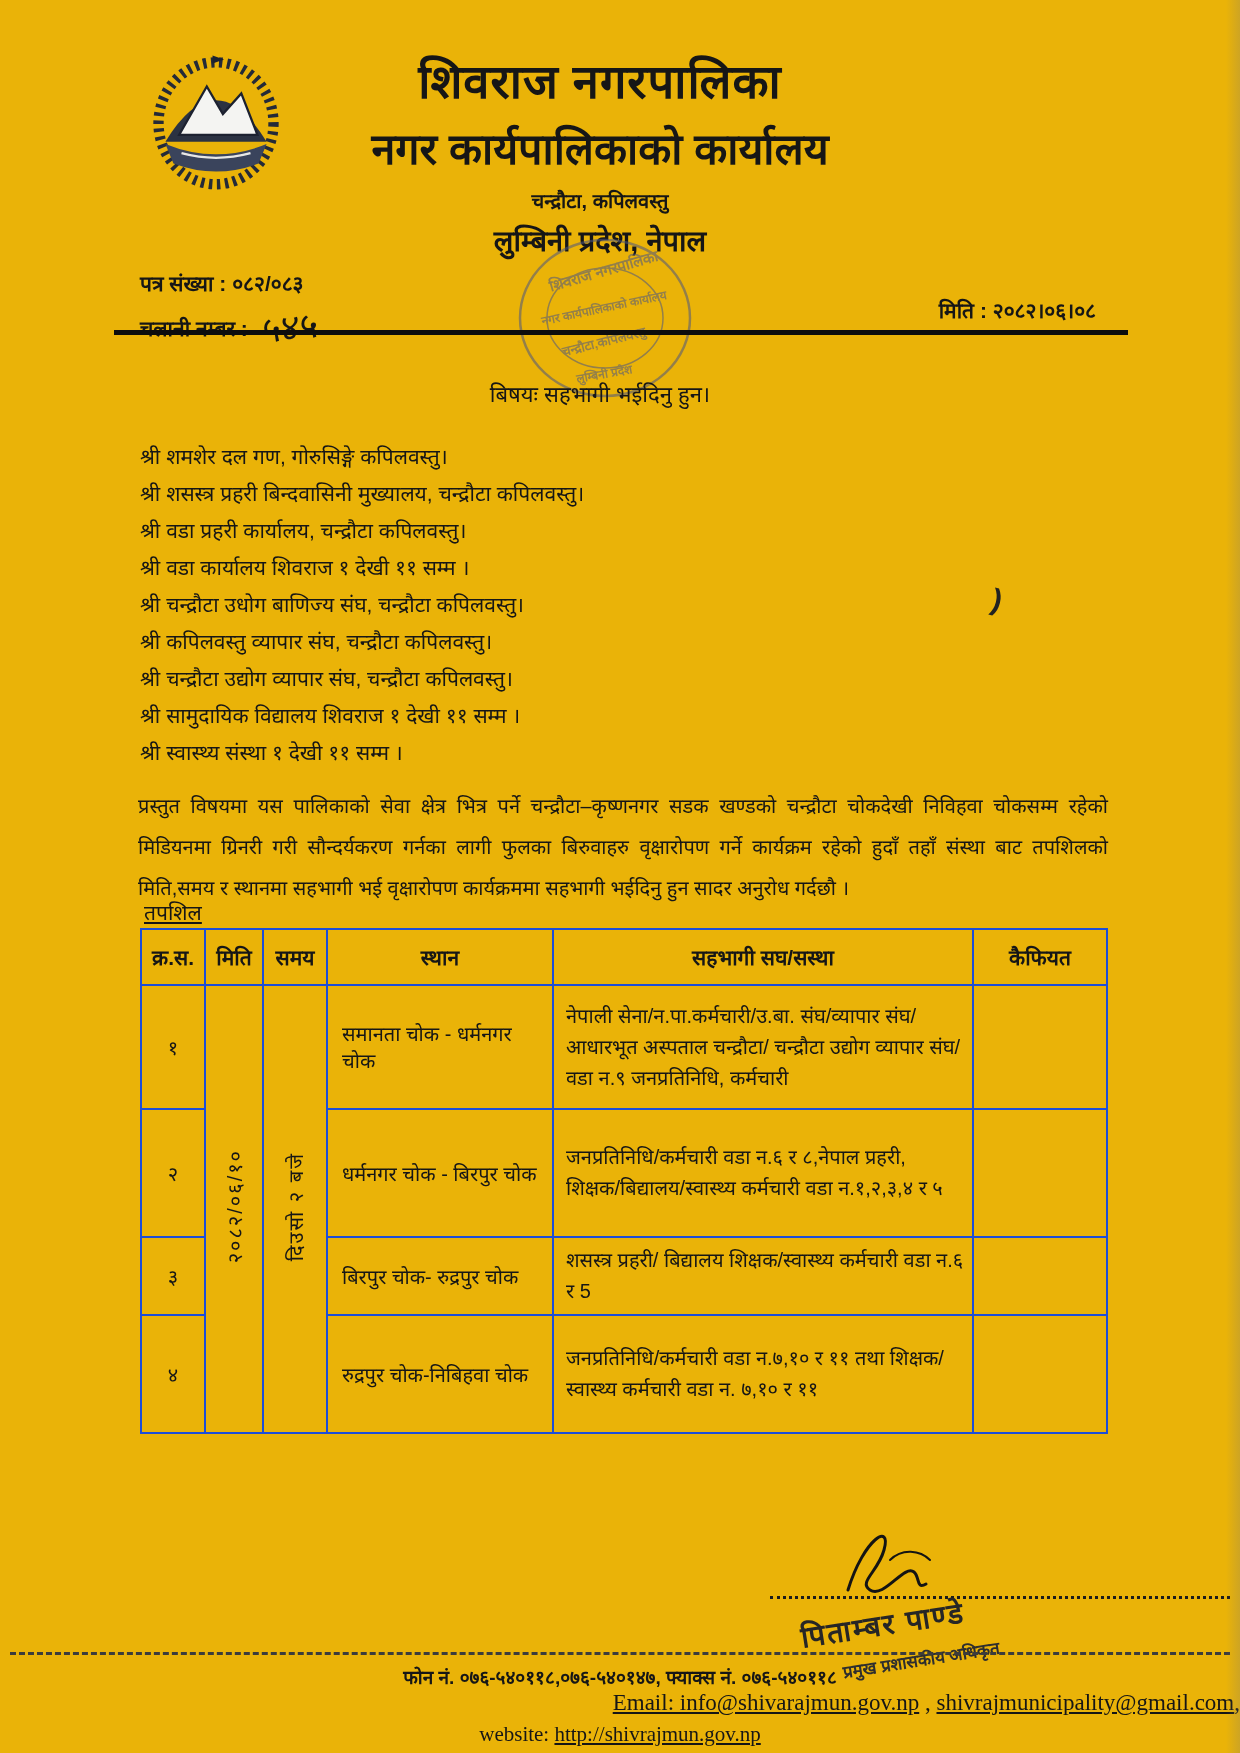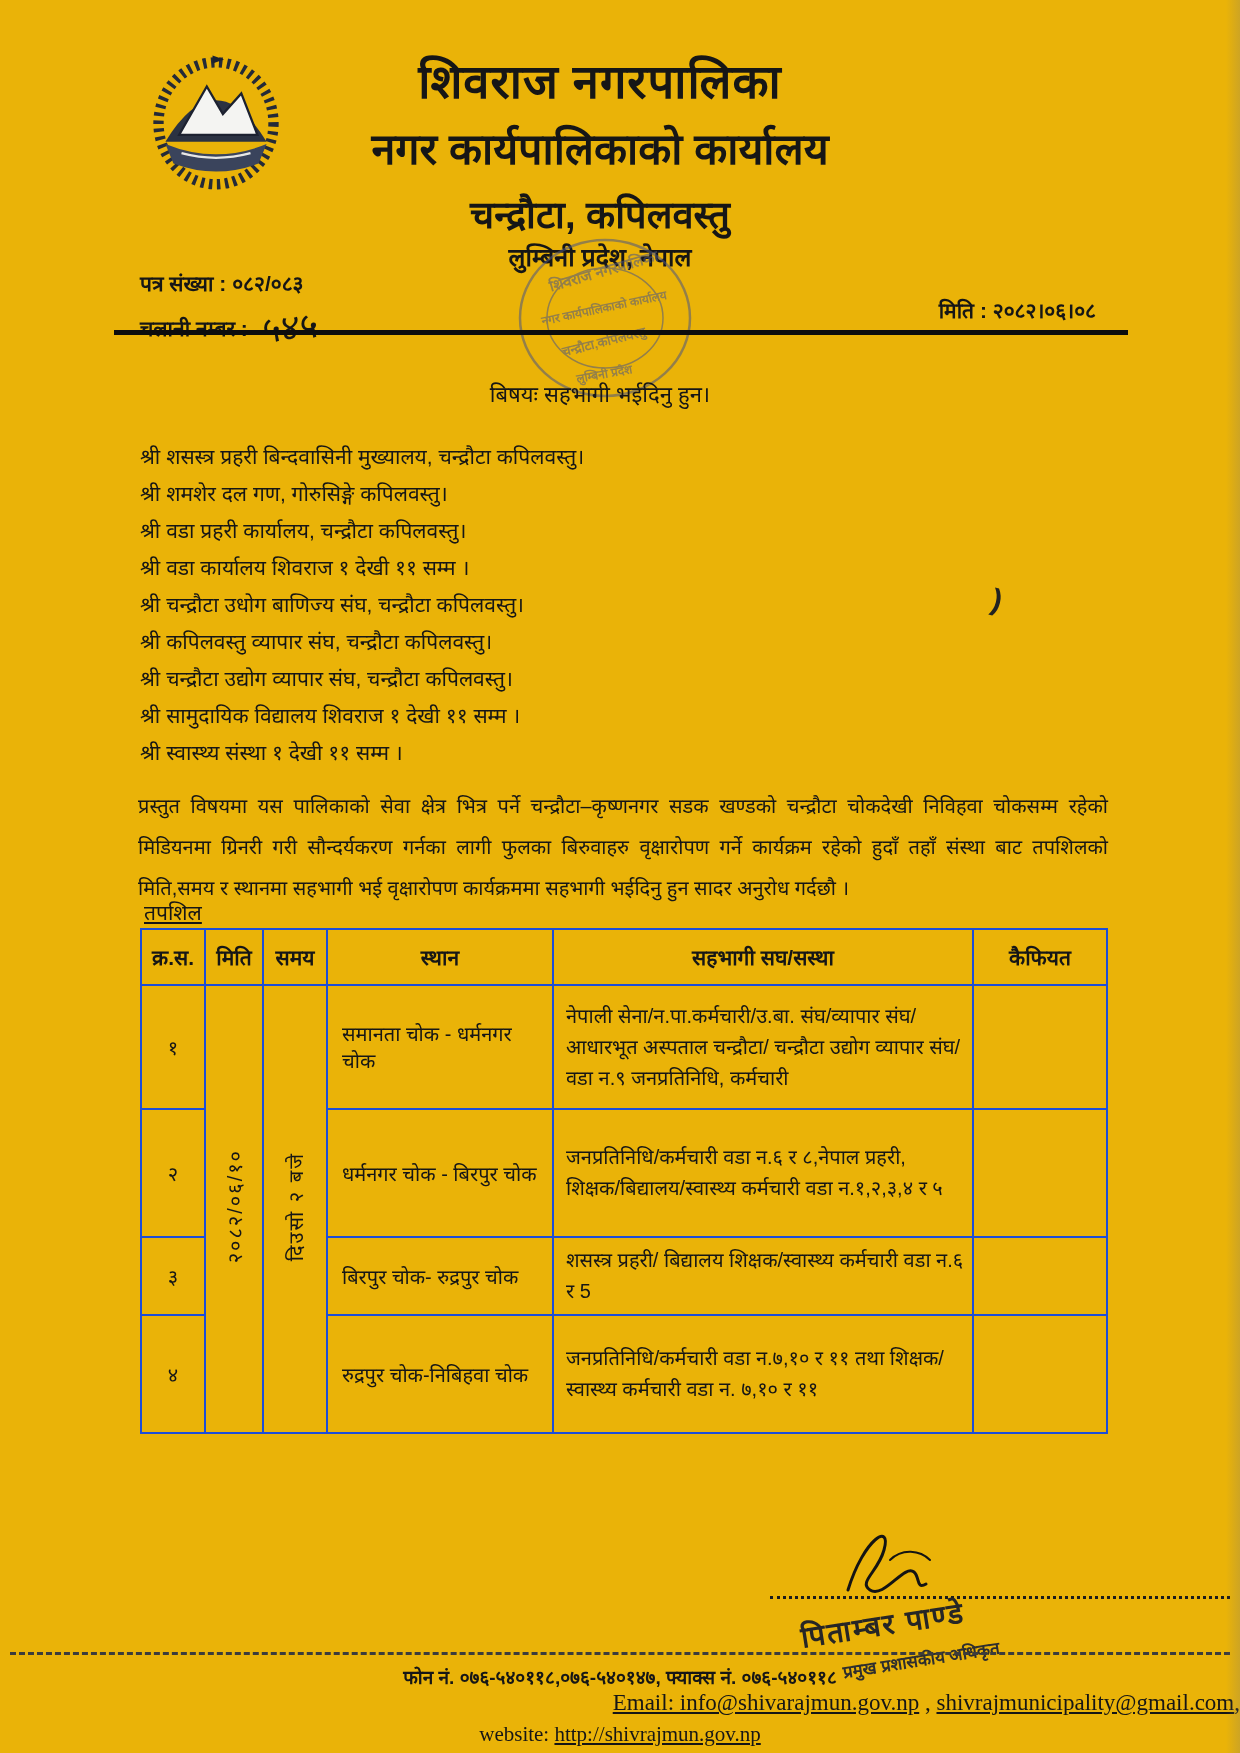--- a/index.html
+++ b/index.html
@@ -12,22 +12,22 @@
   .page::after{ 
     content:""; position:absolute; top:0; right:0; width:14px; height:100%;
     background:linear-gradient(to left, rgba(120,120,118,.25), rgba(0,0,0,0));
     pointer-events:none;
   }
   
   .emblem { position:absolute; left:142px; top:52px; width:148px; height:138px; }
   .titles { position:absolute; left:0; top:48px; width:1200px; text-align:center; }
   .t-org     { font-size:47px; font-weight:700; letter-spacing:1px; }
   .t-office  { font-size:43px; font-weight:700; margin-top:6px; }
-  .t-addr    { font-size:38px; font-weight:700; margin-top:10px; }
-  .t-prov    { font-size:25px; font-weight:700; }
+  .t-addr    { font-size:20px; font-weight:700; margin-top:10px; }
+  .t-prov    { font-size:29px; font-weight:700; margin-top:6px; }
   .seal { position:absolute; left:470px; top:228px; width:270px; height:180px; opacity:.55; }
   .seal text { fill:#4d5680; font-weight:700; font-family:"Liberation Sans","DejaVu Sans",sans-serif; }
   
   .meta-left { position:absolute; left:140px; top:264px; font-size:21px; font-weight:700; line-height:40px; }
   .hand { display:inline-block; font-size:36px; font-weight:400; transform:rotate(-6deg) skewX(-6deg);
           position:relative; top:4px; left:8px; font-family:"Liberation Serif","DejaVu Serif",serif; }
   .meta-right { position:absolute; right:144px; top:296px; font-size:21px; font-weight:700; }
   .rule { position:absolute; left:114px; top:330px; width:1014px; height:5px; background:#0d0d0d; }
   
   .subject { position:absolute; left:0; top:378px; width:1200px; text-align:center; font-size:22px; }
@@ -109,22 +109,22 @@
   <div class="meta-right">
     <span>मिति :</span>
     <span>२०८२।०६।०८</span>
   </div>
 
   <div class="rule"></div>
 
   <div class="subject">बिषयः सहभागी भईदिनु हुन।</div>
 
   <div class="addressees">
+    <div>श्री शमशेर दल गण, गोरुसिङ्गे कपिलवस्तु।</div>
     <div>श्री शसस्त्र प्रहरी बिन्दवासिनी मुख्यालय, चन्द्रौटा कपिलवस्तु।</div>
-    <div>श्री शमशेर दल गण, गोरुसिङ्गे कपिलवस्तु।</div>
     <div>श्री वडा प्रहरी कार्यालय, चन्द्रौटा कपिलवस्तु।</div>
     <div>श्री वडा कार्यालय शिवराज १ देखी ११ सम्म ।</div>
     <div>श्री चन्द्रौटा उधोग बाणिज्य संघ, चन्द्रौटा कपिलवस्तु।</div>
     <div>श्री कपिलवस्तु व्यापार संघ, चन्द्रौटा कपिलवस्तु।</div>
     <div>श्री चन्द्रौटा उद्योग व्यापार संघ, चन्द्रौटा कपिलवस्तु।</div>
     <div>श्री सामुदायिक विद्यालय शिवराज १ देखी ११ सम्म ।</div>
     <div>श्री स्वास्थ्य संस्था १ देखी ११ सम्म ।</div>
   </div>
 
   <div class="stray-mark">)</div>

